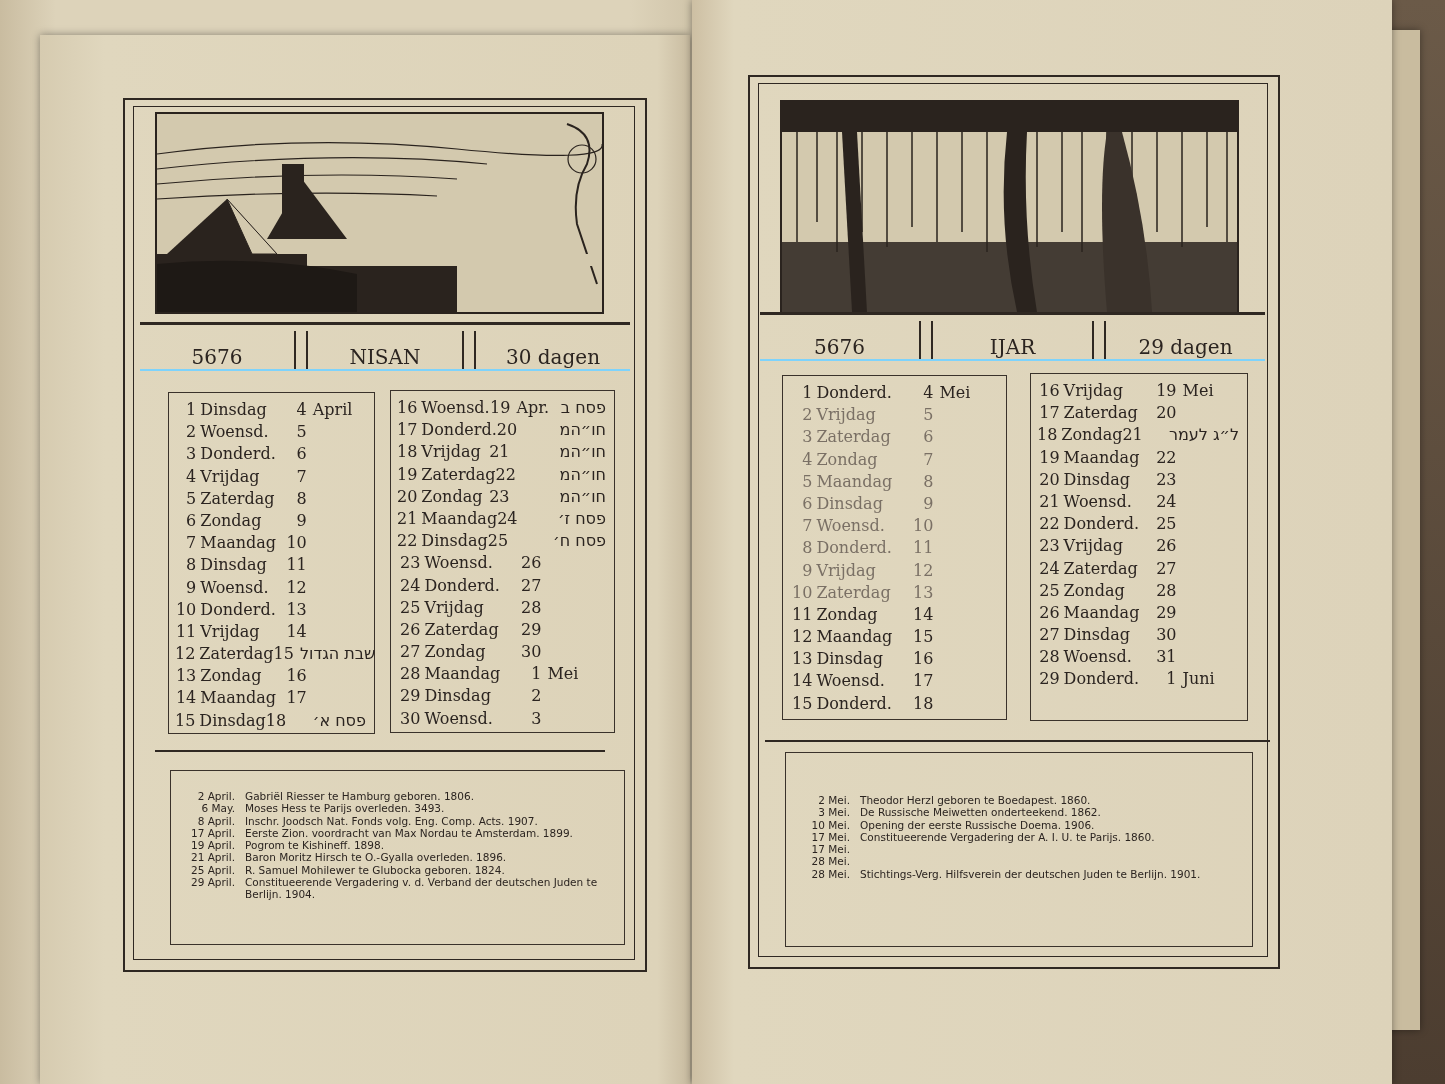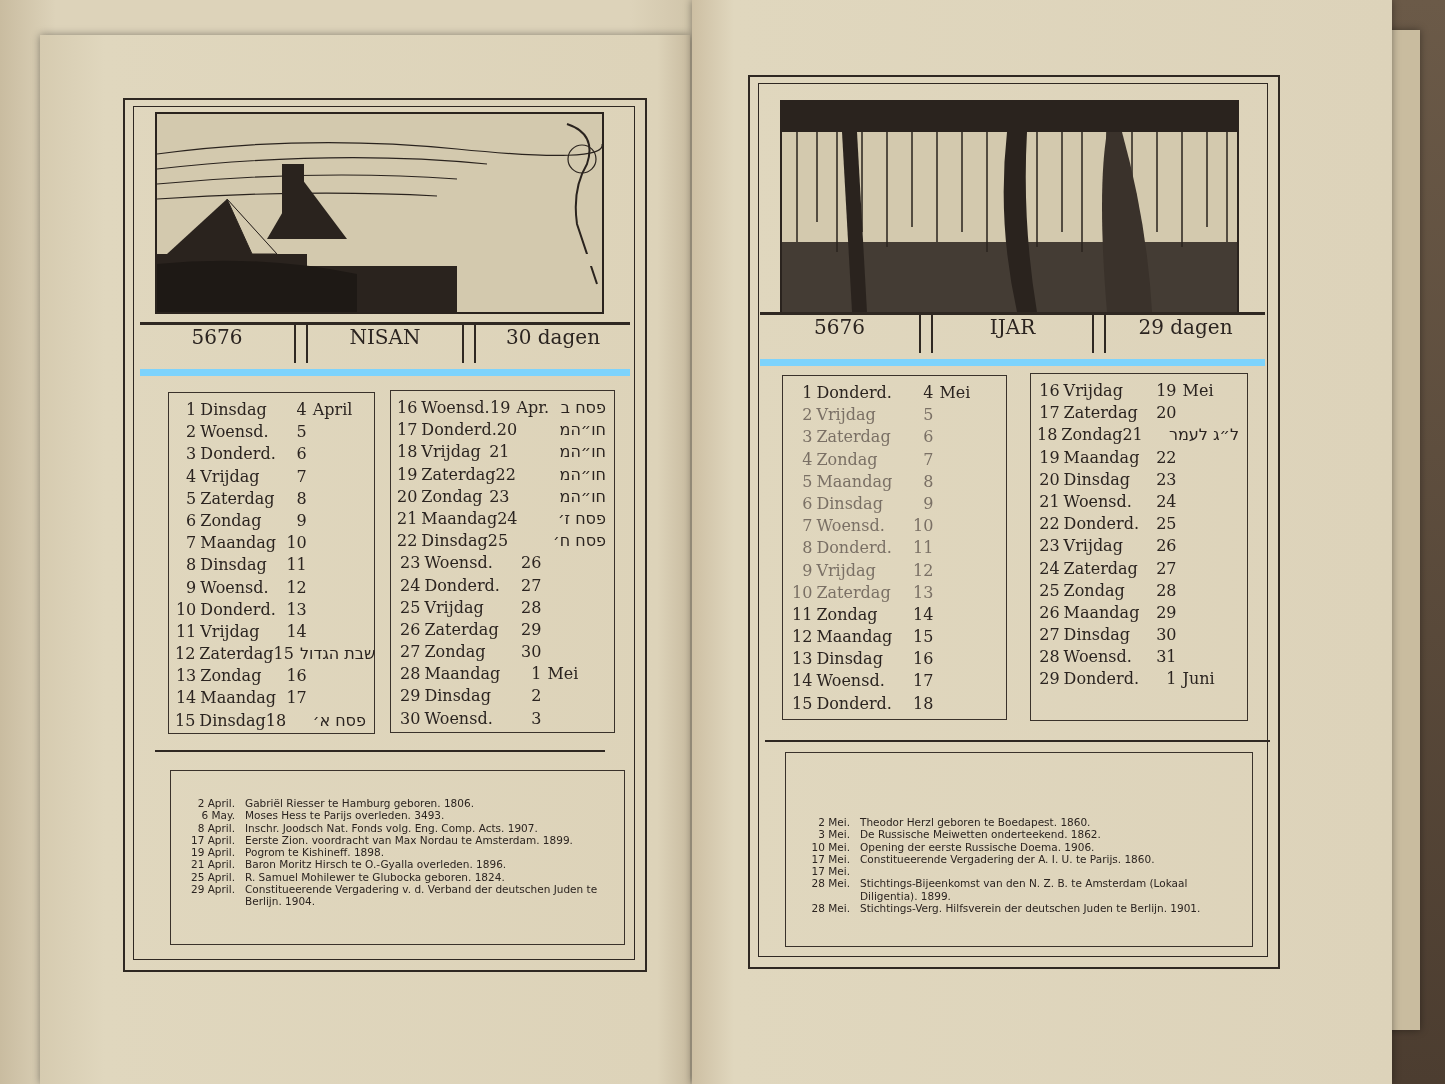--- a/index.html
+++ b/index.html
@@ -6,21 +6,21 @@
   body{width:1445px;height:1084px;overflow:hidden;background:#5a4a3a;position:relative;font-family:"DejaVu Serif",serif;color:#2b2420;}
   .desk{position:absolute;inset:0;background:linear-gradient(180deg,#6b5a48 0%,#4c3d30 100%);}
   .page{position:absolute;background:#d9cfb6;box-shadow:0 0 8px rgba(0,0,0,.4);}
   .left{left:0;top:0;width:700px;height:1084px;background:linear-gradient(90deg,#c9bca0 0%,#ddd3ba 8%,#ddd3ba 90%,#cfc3a8 100%);}
   .leftin{left:40px;top:35px;width:650px;height:1049px;background:linear-gradient(90deg,#d6cbb0 0%,#e0d7be 10%,#ddd3b9 95%,#c8bba0 100%);}
   .right{left:692px;top:0;width:700px;height:1084px;background:linear-gradient(90deg,#cdbfa3 0%,#e0d7be 6%,#ddd3ba 100%);}
   .rightedge{left:1380px;top:30px;width:40px;height:1000px;background:#c9bc9f;}
   .frame{position:absolute;border:2px solid #2f2822;}
   .frame2{position:absolute;border:1px solid #2f2822;}
   .illus{position:absolute;border:2px solid #2a231e;background:#cfc5ab;overflow:hidden;}
-  .hdr{position:absolute;display:flex;align-items:flex-start;border-top:3px solid #2f2822;border-bottom:7px solid #7dd3fc;}
+  .hdr{position:absolute;display:flex;align-items:flex-end;border-top:3px solid #2f2822;border-bottom:2px solid #7dd3fc;}
   .hdr .cell{flex:1;text-align:center;font-size:20px;}
   .hdr .sep{width:10px;height:38px;border-left:2px solid #2f2822;border-right:2px solid #2f2822;}
   .daybox{position:absolute;border:1px solid #3a322b;padding:6px 0 0 6px;box-sizing:border-box;}
   .row{display:flex;height:22.2px;font-size:16px;line-height:22px;white-space:nowrap;}
   .n{width:24px;text-align:right;padding-right:4px;}
   .dn{width:92px;}
   .dt{width:28px;text-align:right;}
   .mo{width:60px;padding-left:6px;}
   .he{flex:1;text-align:right;padding-right:8px;font-family:"DejaVu Sans",sans-serif;font-size:16px;}
   .events{position:absolute;border:1px solid #3a322b;font-family:"DejaVu Sans",sans-serif;font-size:10.5px;line-height:12.3px;padding:10px 8px;box-sizing:border-box;}
@@ -281,21 +281,21 @@
       <div class="row">
         <span class="n">30</span>
         <span class="dn">Woensd.</span>
         <span class="dt">3</span>
         <span class="mo"></span>
         <span class="he" dir="rtl"></span>
       </div>
     </div>
 </div>
 <div style="position:absolute;left:155px;top:750px;width:450px;border-top:2px solid #2f2822;"></div>
-<div class="events" style="left:170px;top:770px;width:455px;height:175px;padding-top:26px;">
+<div class="events" style="left:170px;top:770px;width:455px;height:175px;padding-top:19px;">
   <div id="le">
       <div class="ev">
         <span class="d">2 April.</span>
         <span>Gabriël Riesser te Hamburg geboren. 1806.</span>
       </div>
       <div class="ev">
         <span class="d">6 May.</span>
         <span>Moses Hess te Parijs overleden. 3493.</span>
       </div>
       <div class="ev">
@@ -555,21 +555,21 @@
       <div class="row">
         <span class="n">29</span>
         <span class="dn">Donderd.</span>
         <span class="dt">1</span>
         <span class="mo">Juni</span>
         <span class="he" dir="rtl"></span>
       </div>
     </div>
 </div>
 <div style="position:absolute;left:765px;top:740px;width:505px;border-top:2px solid #2f2822;"></div>
-<div class="events" style="left:785px;top:752px;width:468px;height:195px;padding-top:63px;">
+<div class="events" style="left:785px;top:752px;width:468px;height:195px;padding-top:41px;">
   <div id="re">
       <div class="ev">
         <span class="d">2 Mei.</span>
         <span>Theodor Herzl geboren te Boedapest. 1860.</span>
       </div>
       <div class="ev">
         <span class="d">3 Mei.</span>
         <span>De Russische Meiwetten onderteekend. 1862.</span>
       </div>
       <div class="ev">
@@ -578,20 +578,19 @@
       </div>
       <div class="ev">
         <span class="d">17 Mei.</span>
         <span>Constitueerende Vergadering der A. I. U. te Parijs. 1860.</span>
       </div>
       <div class="ev">
         <span class="d">17 Mei.</span>
       </div>
       <div class="ev">
         <span class="d">28 Mei.</span>
-        <span>Stichtings-Bijeenkomst van den N. Z. B. te Amsterdam (Lokaal Diligentia). 1899.</span>
       </div>
       <div class="ev">
         <span class="d">28 Mei.</span>
         <span>Stichtings-Verg. Hilfsverein der deutschen Juden te Berlijn. 1901.</span>
       </div>
     </div>
 </div>
 
 </body></html>

